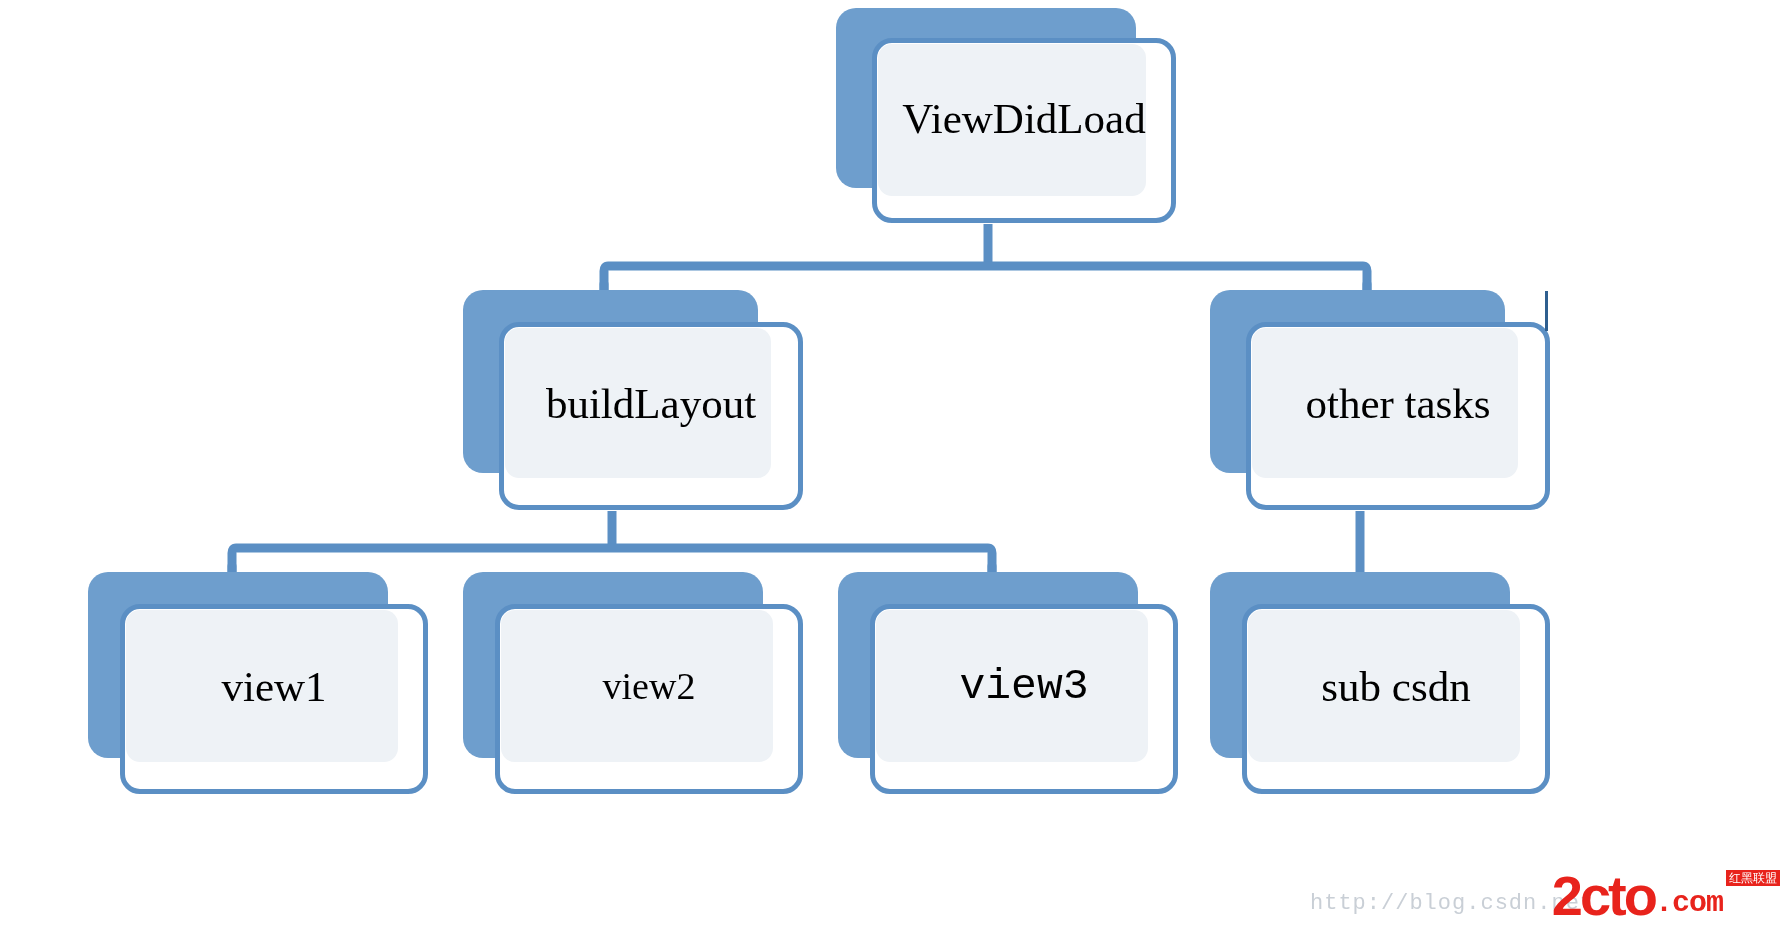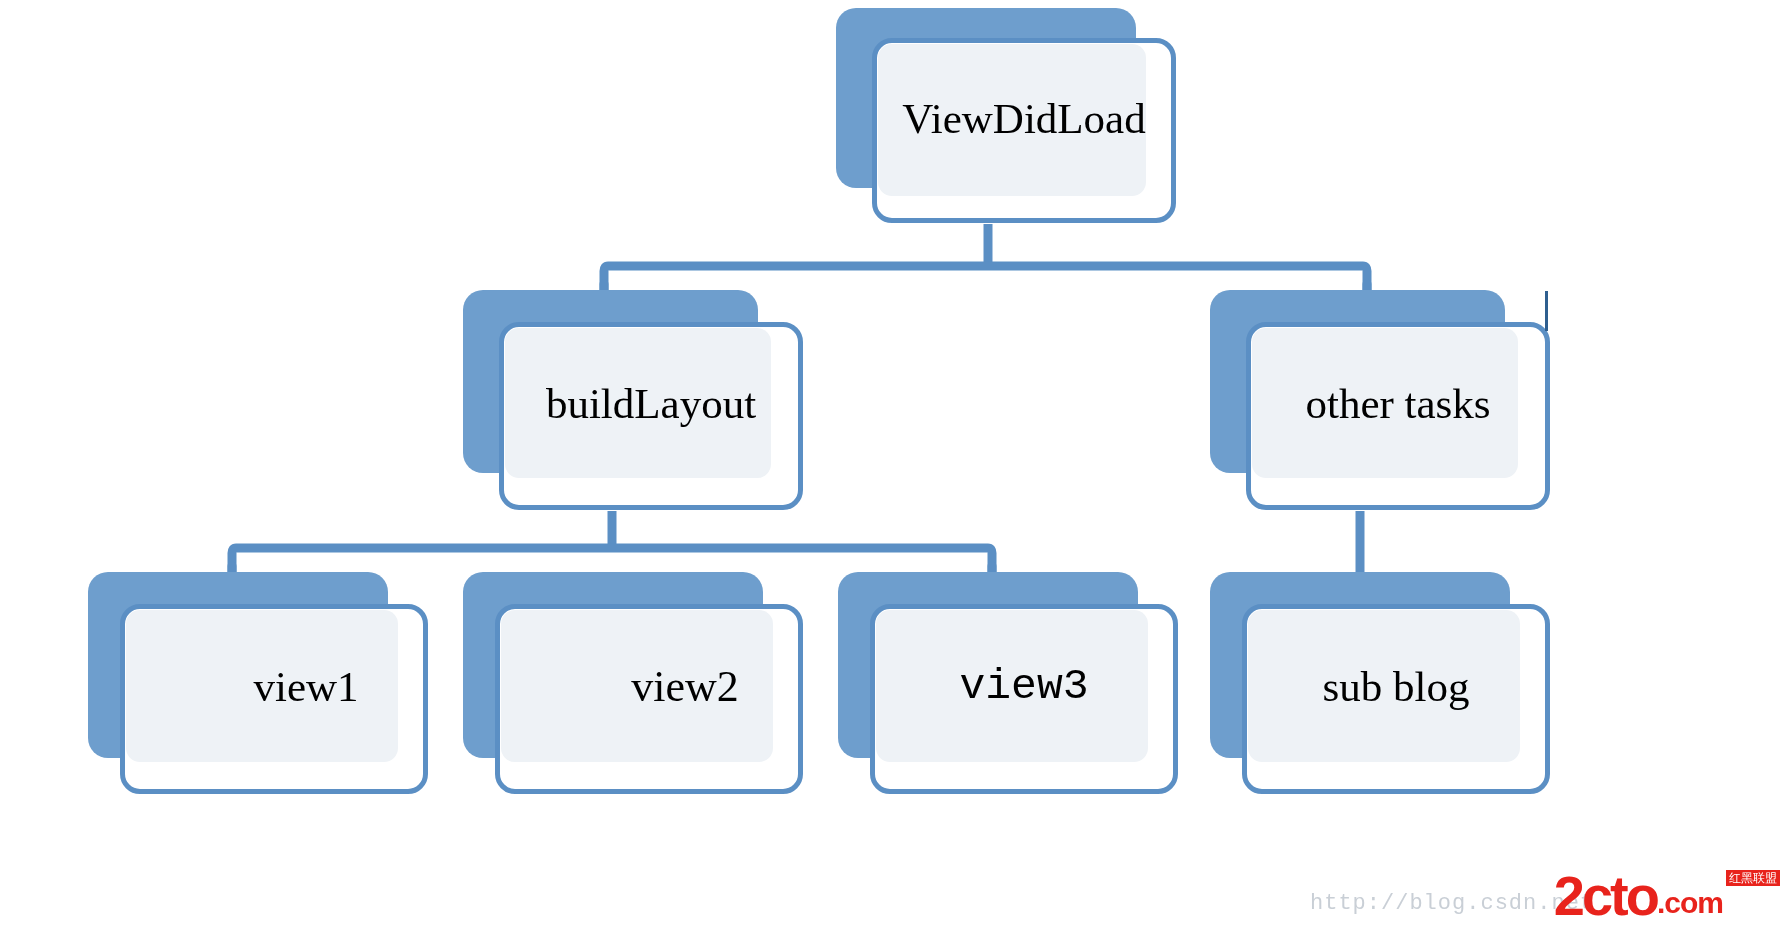--- a/index.html
+++ b/index.html
@@ -87,21 +87,21 @@
     color: #e8231c;
     font-family: "Liberation Sans", sans-serif;
     font-weight: 700;
     font-size: 56px;
     line-height: 0.88;
     letter-spacing: -3px;
     margin-top: 48px;
   }
   .wm-com {
     color: #e8231c;
-    font-family: Liberation Sans, sans-serif;
+    font-family: Liberation Mono, monospace;
     font-weight: 700;
     font-size: 30px;
     line-height: 1;
     letter-spacing: -1px;
     padding-bottom: 2px;
   }
   .wm-cn {
     background: #e8231c;
     color: #ffffff;
     font-family: "Liberation Sans", sans-serif;
@@ -167,42 +167,42 @@
     <div class="back" style="width:295px; height:183px;"></div>
     <div class="front" style="left:36px; top:32px; width:304px; height:188px;"></div>
     <div class="inner" style="left:42px; top:38px; width:266px; height:150px;"></div>
     <div class="label" style="left:36px; top:32px; width:304px; height:162px; font-size:43px;">other tasks</div>
   </div>
 
   <div class="node" style="left:88px; top:572px; width:345px; height:222px;">
     <div class="back" style="width:300px; height:186px;"></div>
     <div class="front" style="left:32px; top:32px; width:308px; height:190px;"></div>
     <div class="inner" style="left:38px; top:38px; width:272px; height:152px;"></div>
-    <div class="label" style="left:32px; top:32px; width:308px; height:164px; font-size:43px;padding-left:32px;">view1</div>
+    <div class="label" style="left:32px; top:32px; width:308px; height:164px; font-size:43px;">view1</div>
   </div>
 
   <div class="node" style="left:463px; top:572px; width:345px; height:222px;">
     <div class="back" style="width:300px; height:186px;"></div>
     <div class="front" style="left:32px; top:32px; width:308px; height:190px;"></div>
     <div class="inner" style="left:38px; top:38px; width:272px; height:152px;"></div>
-    <div class="label" style="left:32px; top:32px; width:308px; height:164px; font-size:44px;margin-left:36px;">view2</div>
+    <div class="label" style="left:32px; top:32px; width:308px; height:164px; font-size:38px;">view2</div>
   </div>
 
   <div class="node" style="left:838px; top:572px; width:345px; height:222px;font-family:Liberation Mono, monospace;">
     <div class="back" style="width:300px; height:186px;"></div>
     <div class="front" style="left:32px; top:32px; width:308px; height:190px;"></div>
     <div class="inner" style="left:38px; top:38px; width:272px; height:152px;"></div>
     <div class="label" style="left:32px; top:32px; width:308px; height:164px; font-size:43px;">view3</div>
   </div>
 
   <div class="node" style="left:1210px; top:572px; width:345px; height:222px;">
     <div class="back" style="width:300px; height:186px;"></div>
     <div class="front" style="left:32px; top:32px; width:308px; height:190px;"></div>
     <div class="inner" style="left:38px; top:38px; width:272px; height:152px;"></div>
-    <div class="label" style="left:32px; top:32px; width:308px; height:164px; font-size:43px;">sub blog</div>
+    <div class="label" style="left:32px; top:32px; width:308px; height:164px; font-size:43px;">sub csdn</div>
   </div>
 
   <div id="watermark" style="left:1310px; top:840px; width:470px; height:80px;">
     <div class="wm-url">http://blog.csdn.net</div>
     <div class="wm-logo">
       <span class="wm-2cto">2cto</span>
       <span class="wm-com">.com</span>
       <span class="wm-cn">红黑联盟</span>
     </div>
   </div>

